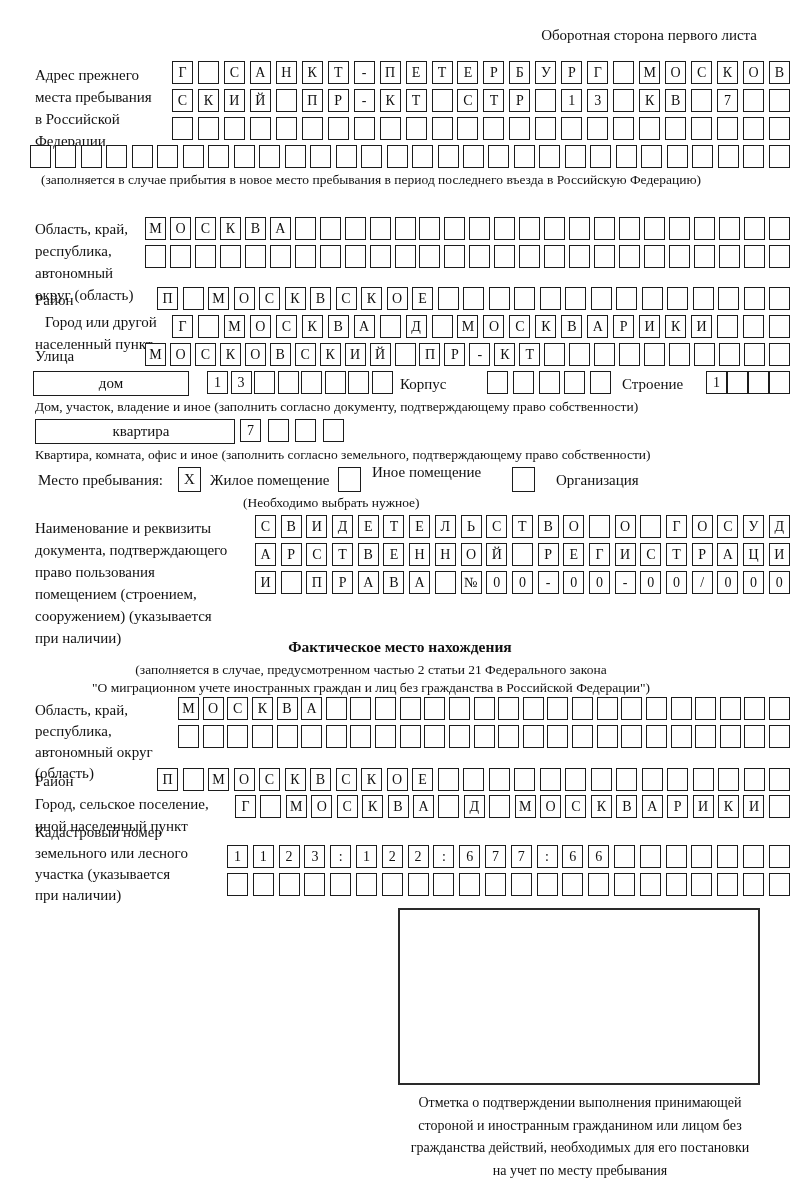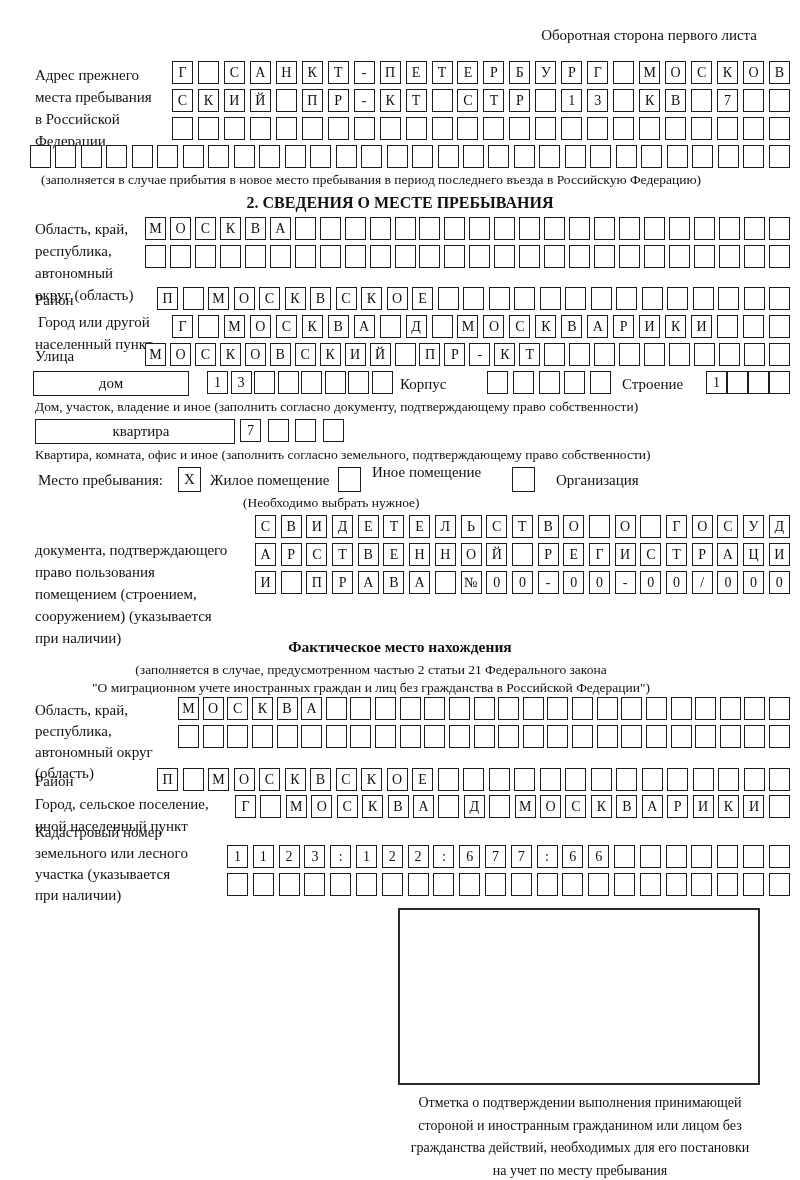--- a/index.html
+++ b/index.html
@@ -147,21 +147,20 @@
       <div class="cell"></div>
       <div class="cell"></div>
       <div class="cell"></div>
       <div class="cell"></div>
       <div class="cell"></div>
       <div class="cell"></div>
     </div>
 
   <div class="abs note" style="top:172px;left:0;">(заполняется в случае прибытия в новое место пребывания в период последнего въезда в Российскую Федерацию)</div>
 
-  <div class="abs center bold" style="top:194px;left:0;font-size:16px;">2. СВЕДЕНИЯ О МЕСТЕ ПРЕБЫВАНИЯ</div>
 
   <div class="abs lbl" style="top:218px;left:35px;">Область, край,</div>
   <div class="abs lbl" style="top:240px;left:35px;">республика,</div>
   <div class="abs lbl" style="top:262px;left:35px;">автономный</div>
   <div class="abs lbl" style="top:284px;left:35px;">округ (область)</div>
   <div class="r" style="top:217px;left:145px;width:645px;">
       <div class="cell">М</div>
       <div class="cell">О</div>
       <div class="cell">С</div>
       <div class="cell">К</div>
@@ -239,21 +238,21 @@
       <div class="cell"></div>
       <div class="cell"></div>
       <div class="cell"></div>
       <div class="cell"></div>
       <div class="cell"></div>
       <div class="cell"></div>
       <div class="cell"></div>
       <div class="cell"></div>
     </div>
 
-  <div class="abs lbl" style="top:311px;left:38px;">Город или другой</div>
+  <div class="abs lbl" style="top:311px;left:45px;">Город или другой</div>
   <div class="abs lbl" style="top:333px;left:35px;">населенный пункт</div>
   <div class="r" style="top:315px;left:172px;width:618px;">
       <div class="cell">Г</div>
       <div class="cell"></div>
       <div class="cell">М</div>
       <div class="cell">О</div>
       <div class="cell">С</div>
       <div class="cell">К</div>
       <div class="cell">В</div>
       <div class="cell">А</div>
@@ -346,20 +345,21 @@
 
   <div class="abs lbl" style="top:469px;left:38px;">Место пребывания:</div>
   <div class="abs chk" style="top:467px;left:178px;">X</div>
   <div class="abs lbl" style="top:469px;left:210px;">Жилое помещение</div>
   <div class="abs chk" style="top:467px;left:338px;"></div>
   <div class="abs lbl" style="top:461px;left:372px;">Иное помещение</div>
   <div class="abs chk" style="top:467px;left:512px;"></div>
   <div class="abs lbl" style="top:469px;left:556px;">Организация</div>
   <div class="abs" style="top:495px;left:243px;font-size:13.5px;">(Необходимо выбрать нужное)</div>
 
+  <div class="abs lbl" style="top:517px;left:35px;">Наименование и реквизиты</div>
   <div class="abs lbl" style="top:539px;left:35px;">документа, подтверждающего</div>
   <div class="abs lbl" style="top:561px;left:35px;">право пользования</div>
   <div class="abs lbl" style="top:583px;left:35px;">помещением (строением,</div>
   <div class="abs lbl" style="top:605px;left:35px;">сооружением) (указывается</div>
   <div class="abs lbl" style="top:627px;left:35px;">при наличии)</div>
   <div class="r" style="top:515px;left:255px;width:535px;">
       <div class="cell">С</div>
       <div class="cell">В</div>
       <div class="cell">И</div>
       <div class="cell">Д</div>

